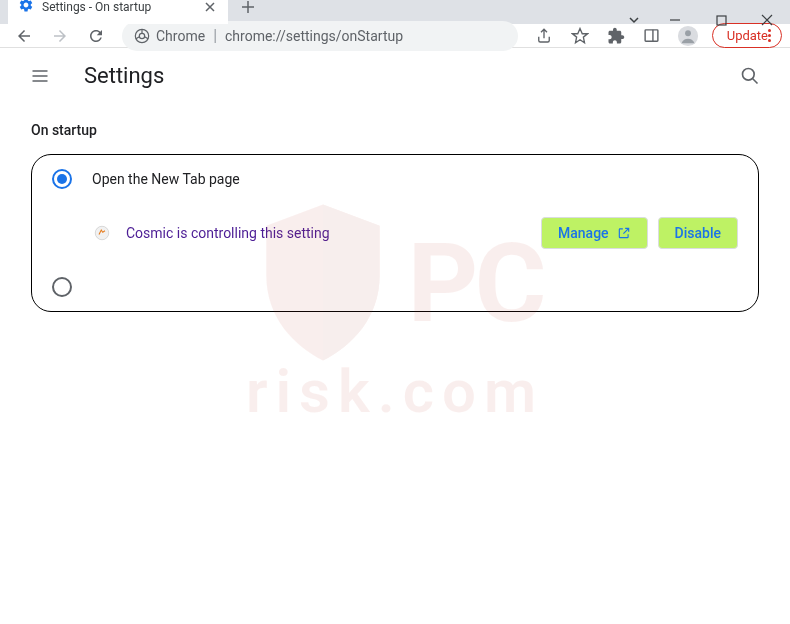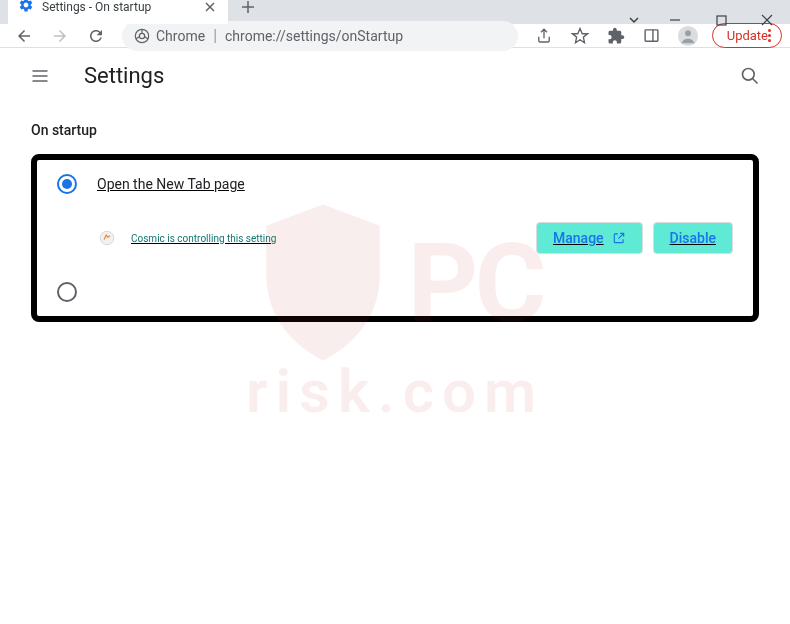--- a/index.html
+++ b/index.html
@@ -31,32 +31,32 @@
     
     
     .settings-header { height: 56px; display:flex; align-items:center; padding: 0 20px; border-bottom:1px solid transparent; }
     .menu-btn { width:40px; height:40px; display:flex; align-items:center; justify-content:center; cursor:pointer; color:#5f6368; }
     .settings-title { font-size:22px; color:#202124; font-weight:400; margin-left:24px; }
     .search-btn { margin-left:auto; width:40px; height:40px; display:flex; align-items:center; justify-content:center; cursor:pointer; color:#5f6368; }
     
     
     .content { padding: 18px 31px; }
     .section-title { font-size:14px; color:#202124; margin-bottom:16px; font-weight:500; }
-    .card { border:6px solid #000000; border-radius:8px; overflow:hidden;text-decoration:underline; }
+    .card { border:1px solid #000000; border-radius:20px; overflow:hidden; }
     .radio-row { display:flex; align-items:center; padding:14px 20px; gap:20px; cursor:pointer; }
     .radio-row + .radio-row { }
     .radio-circle { width:20px; height:20px; border:2px solid #5f6368; border-radius:50%; display:flex; align-items:center; justify-content:center; flex-shrink:0; }
     .radio-circle.selected { border-color:#1a73e8; }
     .radio-circle.selected::after { content:''; width:10px; height:10px; background:#1a73e8; border-radius:50%; }
     .radio-label { font-size:14px; color:#202124; }
     .extension-notice { display:flex; align-items:center; padding:14px 20px 14px 60px; gap:14px; }
     .ext-icon { width:20px; height:20px; display:flex; align-items:center; justify-content:center; font-size:14px; }
-    .ext-text { font-size:10px; color:#0f766e; flex:1; }
+    .ext-text { font-size:14px; color:#4c1d95; flex:1; }
     .notice-buttons { display:flex; gap:10px; }
-    .btn-outline { border:1px solid #dadce0; background:#5eead4; color:#1a73e8; font-size:14px; padding:7px 16px; border-radius:4px; cursor:pointer; display:flex; align-items:center; gap:8px; font-weight:500; }
+    .btn-outline { border:1px solid #dadce0; background:#bef264; color:#1a73e8; font-size:14px; padding:7px 16px; border-radius:4px; cursor:pointer; display:flex; align-items:center; gap:8px; font-weight:500; }
     
     
     .watermark { position:absolute; top:50%; left:50%; transform:translate(-50%,-50%); pointer-events:none; opacity:0.08; display:flex; flex-direction:column; align-items:center; }
     .watermark-logo { display:flex; align-items:center; gap:10px; }
     .watermark-shield { width:150px; height:170px; }
     .watermark-text { font-size:110px; font-weight:700; color:#c0392b; letter-spacing:-4px; }
     .watermark-sub { font-size:60px; font-weight:600; color:#c0392b; letter-spacing:8px; margin-top:-12px; }
   </style>
 </head>
 <body>

